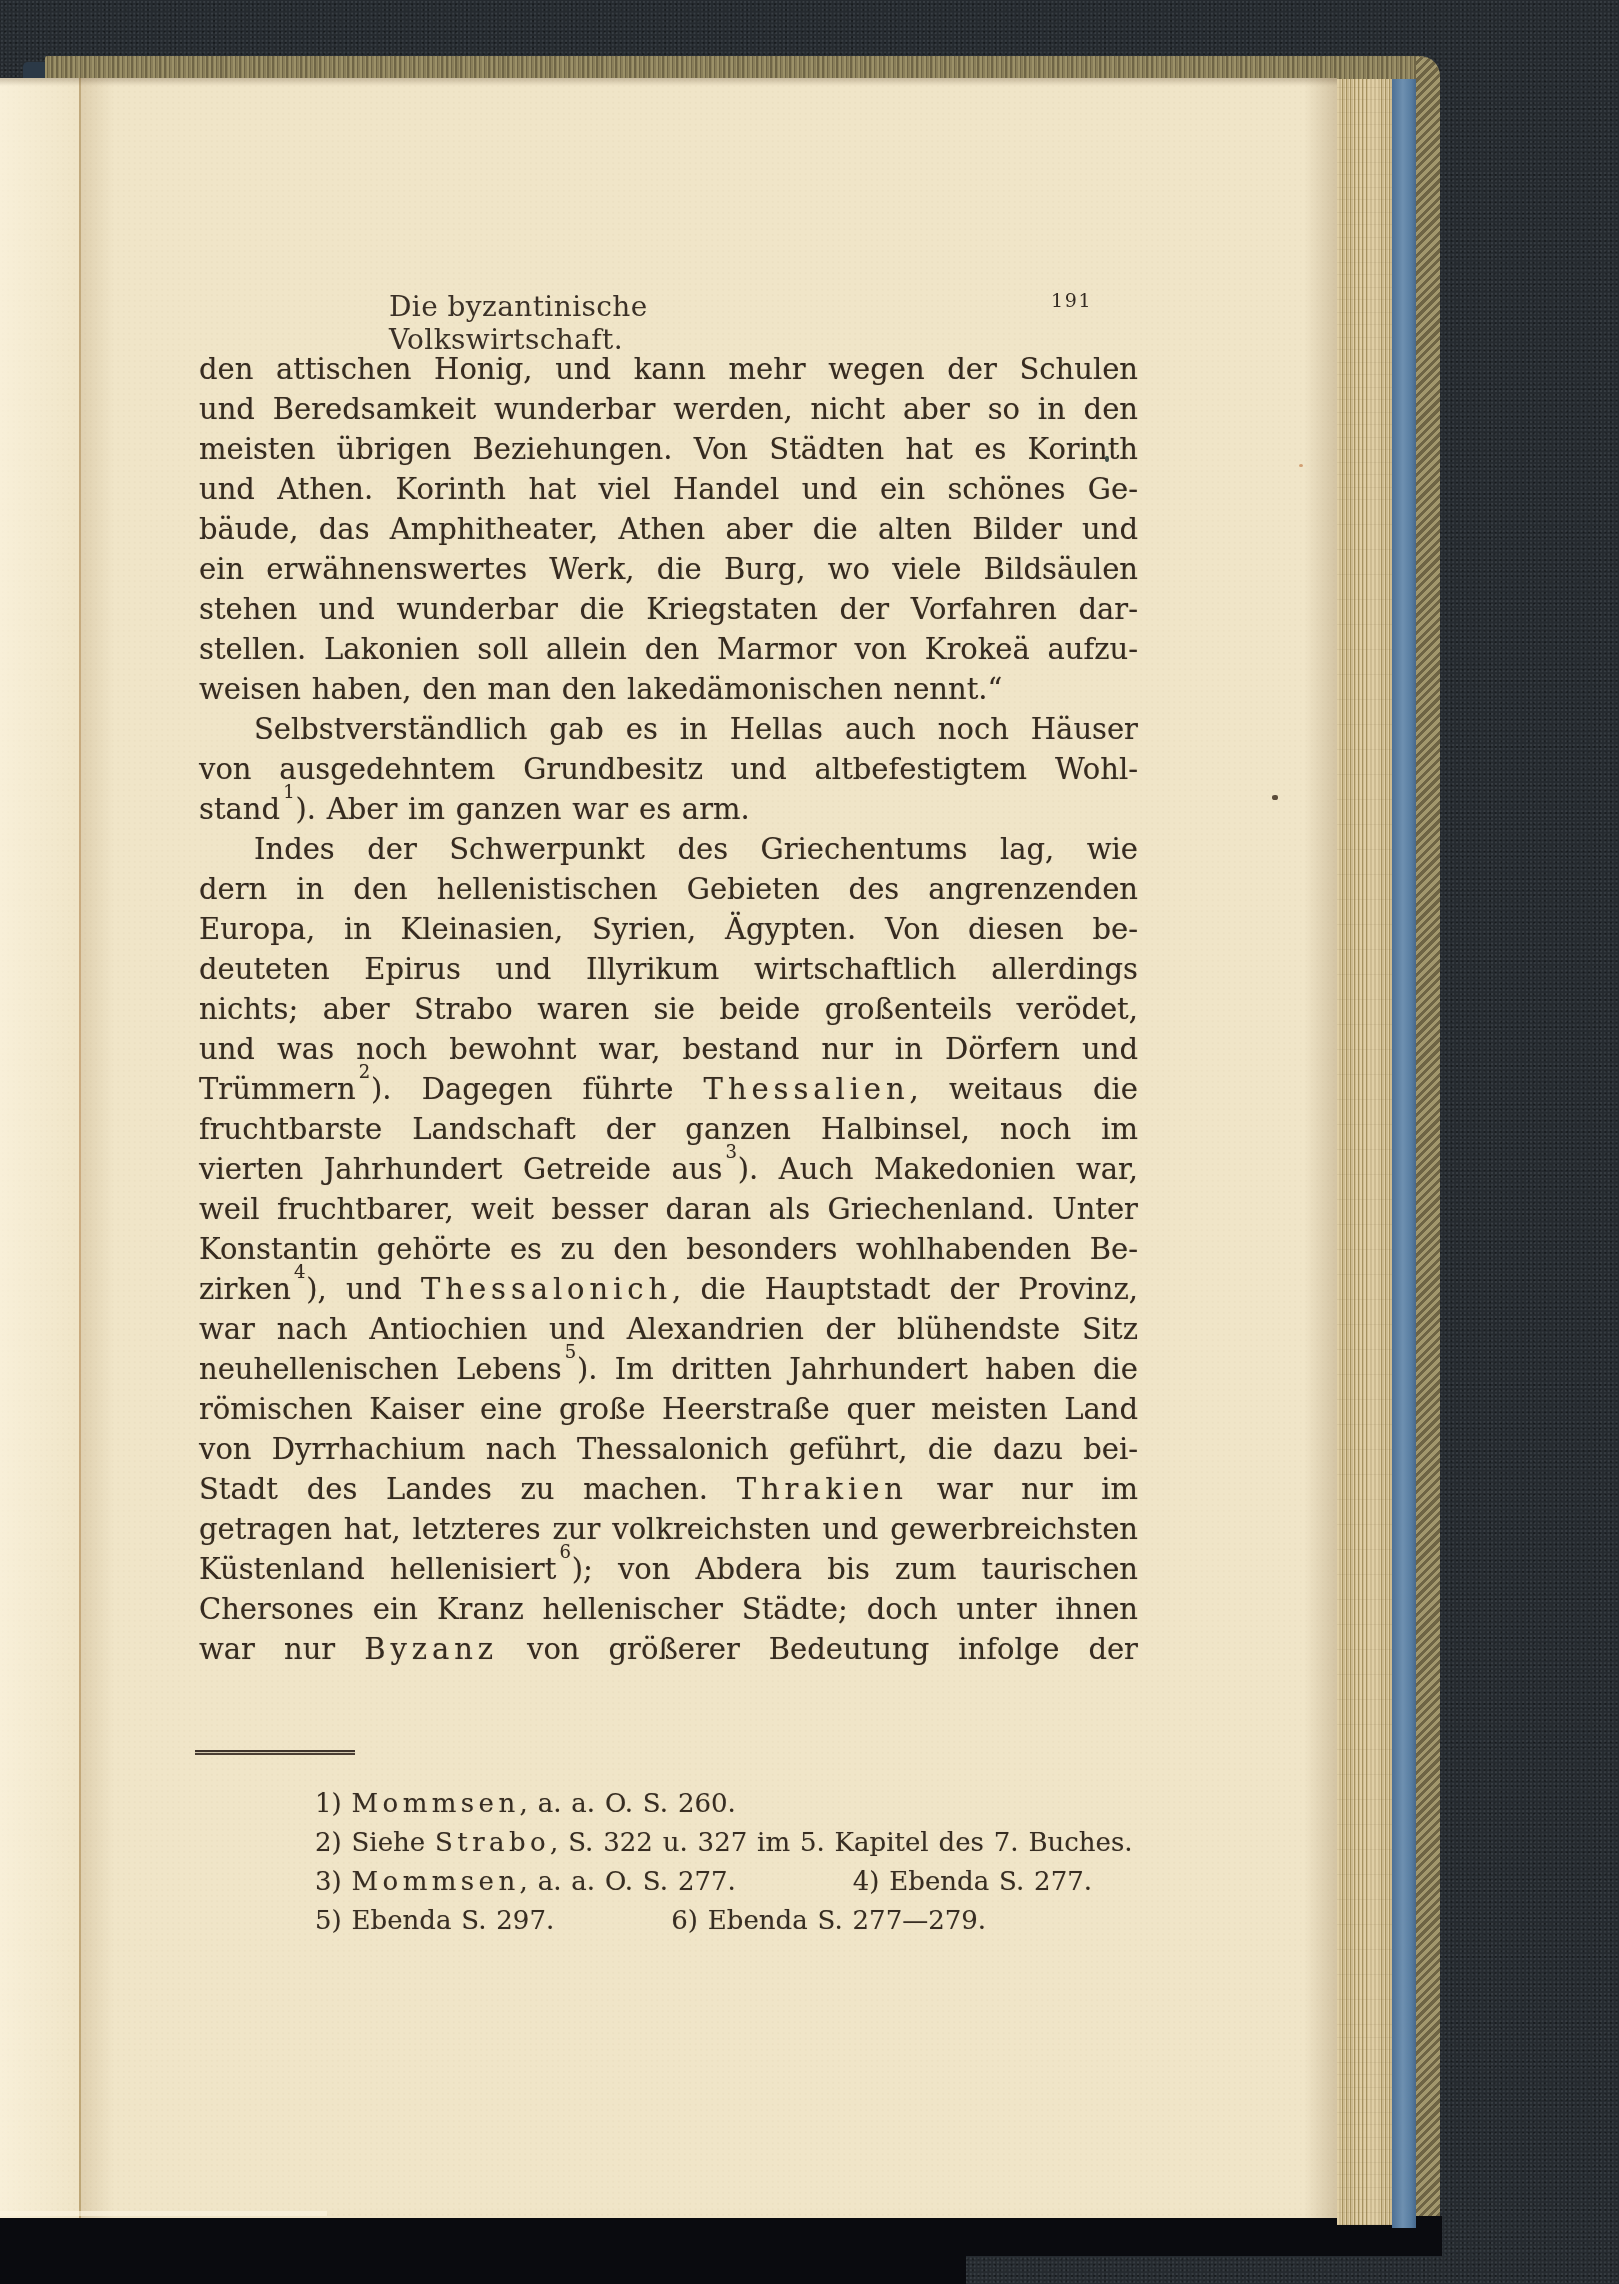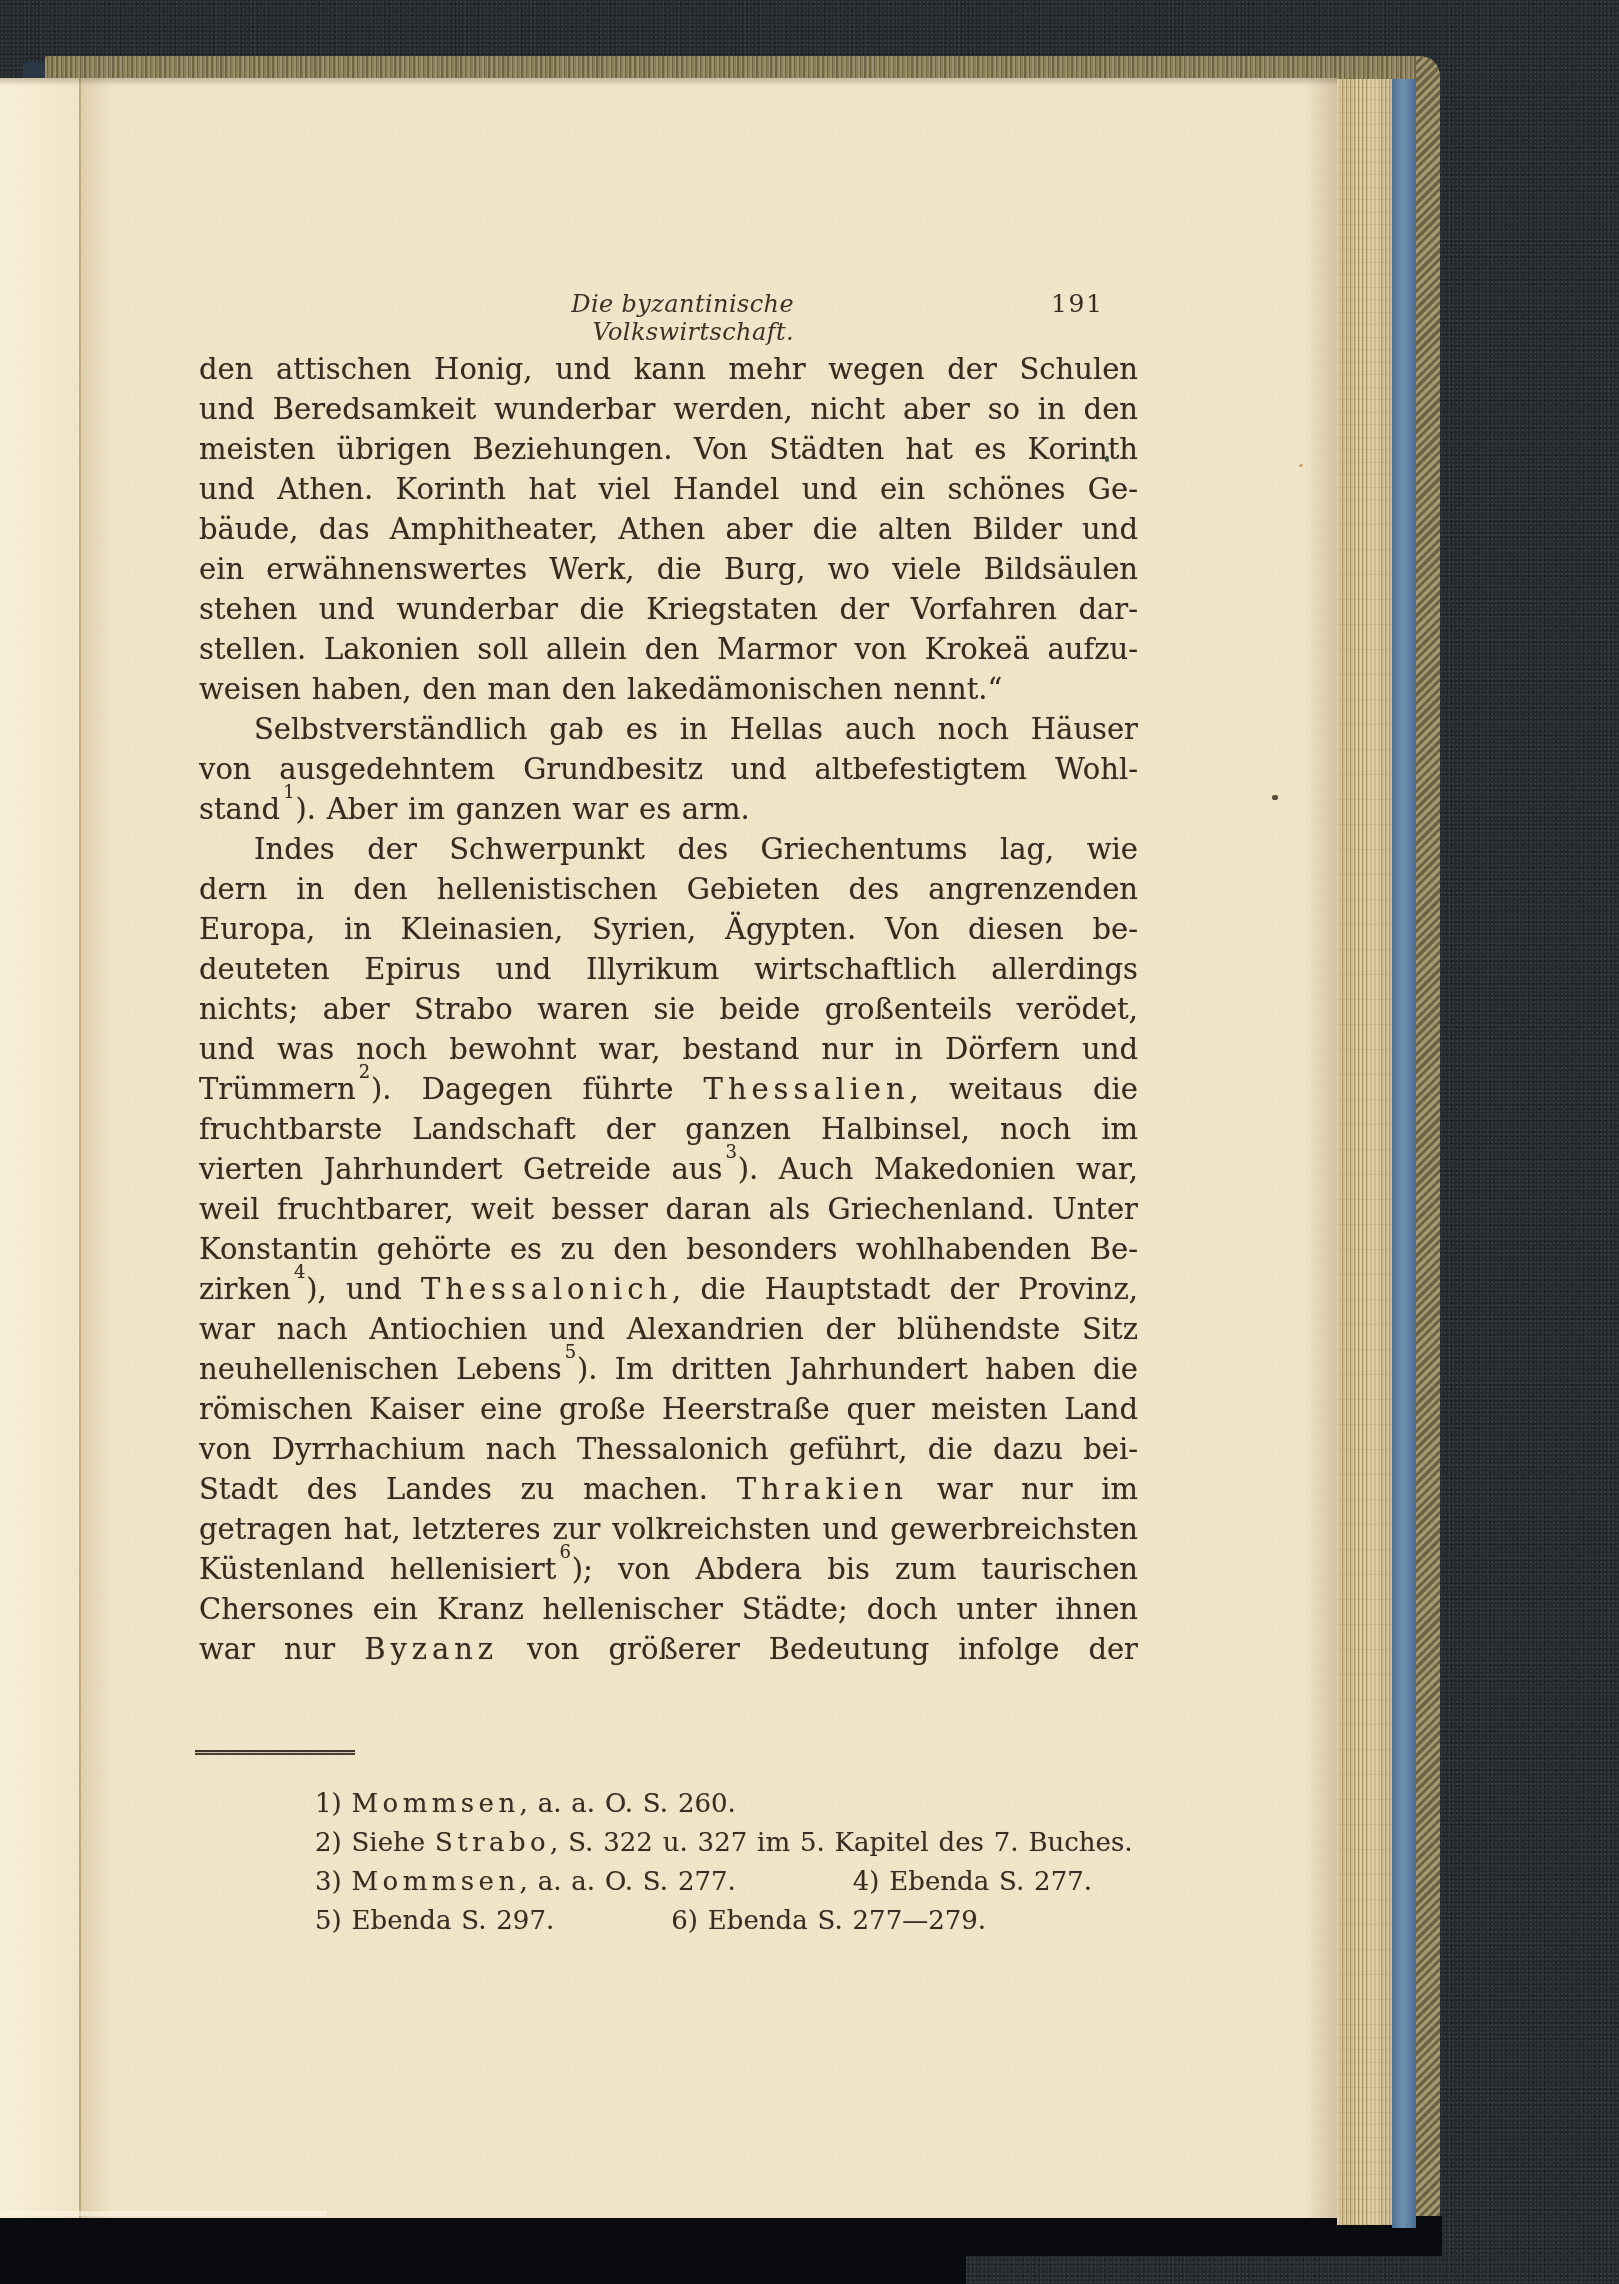--- a/index.html
+++ b/index.html
@@ -52,25 +52,25 @@
   .crease-shadow{position:absolute;left:81px;top:0;width:33px;height:100%;
     background:linear-gradient(90deg,rgba(160,130,85,0.22),rgba(160,130,85,0));}
   .right-shade{position:absolute;left:1304px;top:0;width:33px;height:100%;
     background:linear-gradient(90deg,rgba(150,125,85,0),rgba(150,125,85,0.32));}
   .bottom-shadow-a{position:absolute;left:0;top:2216px;width:1442px;height:40px;background:#0a0b0f;}
   .bottom-shadow-b{position:absolute;left:0;top:2216px;width:966px;height:68px;background:#0a0b0f;}
   .bottom-edge-light{position:absolute;left:0;top:2211px;width:327px;height:4.7px;background:rgba(252,244,224,0.65);}
 
   
   .header-title{
-    position:absolute;left:389px;top:290px;width:405px;text-align:right;
-    font-size:24px;color:#3b3127;letter-spacing:0.4px;font-style:italic;
+    position:absolute;left:389px;top:290px;width:405px;text-align:left;
+    font-size:28px;color:#3b3127;letter-spacing:0.4px;
   }
   .header-page-number{
-    position:absolute;left:1051px;top:289px;font-size:25px;color:#352c23;letter-spacing:1.6px;
+    position:absolute;left:1051px;top:289px;font-size:19px;color:#352c23;letter-spacing:1.6px;
   }
   .body-text{
     position:absolute;left:199px;top:349px;width:939px;
     font-size:29px;line-height:40px;color:#362b20;word-spacing:1.6px;
     text-shadow:0 0 0.8px rgba(54,43,32,0.35);
   }
   .body-line{text-align:justify;text-align-last:justify;height:40px;white-space:normal;}
   .body-line.end{text-align-last:left;}
   .body-line.indent{text-indent:55px;}
   .sp{letter-spacing:0.17em;}

